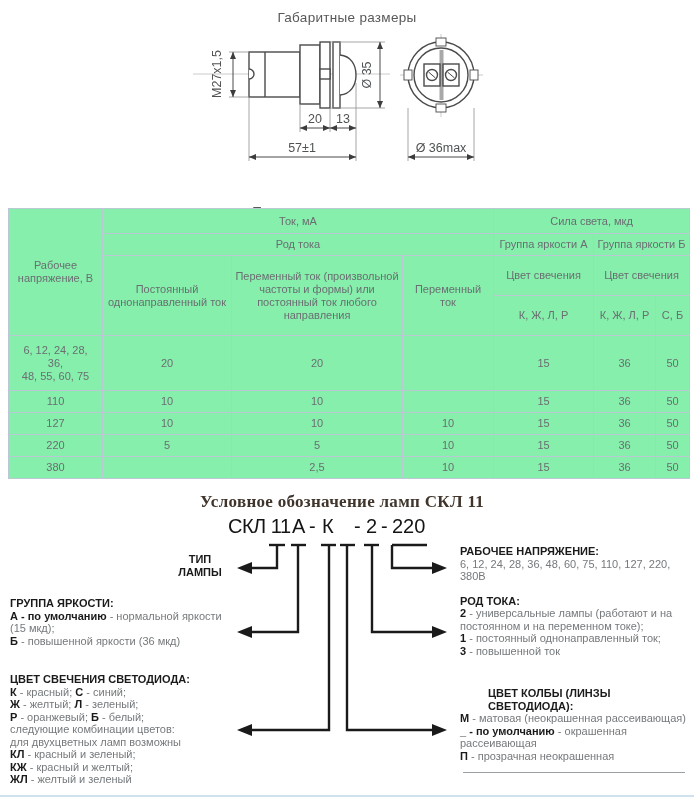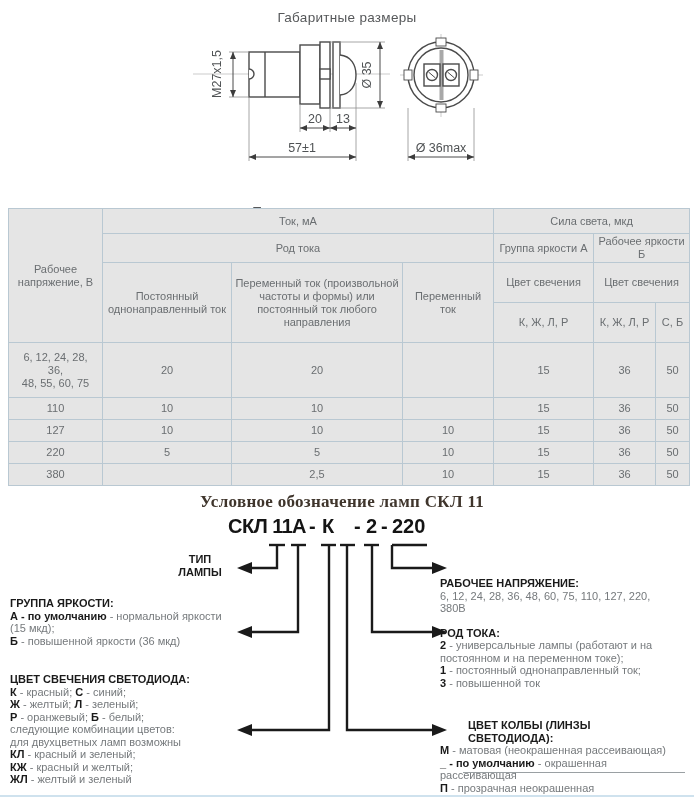--- a/index.html
+++ b/index.html
@@ -25,34 +25,34 @@
   .dim-text    { font-family:"Liberation Sans","DejaVu Sans",sans-serif; font-size:12.5px; fill:#4f5254; }
 
   
   #spec-table {
     position:absolute; left:8px; top:208px; width:681px;
     border-collapse:collapse; table-layout:fixed;
     font-size:11px; color:#6a6e71; line-height:13px;
   }
   #spec-table td {
     border:1px solid #b9c8d2; text-align:center; vertical-align:middle;
-    padding:1px 3px; background:#e5e5e5;
+    padding:1px 3px; background:#86efac;
   }
   .rh1 { height:25px; } .rh2 { height:22px; } .rh3 { height:40px; } .rh4 { height:40px; }
   .rb1 { height:55px; } .rb  { height:22px; }
   .preline { white-space:pre-line; }
 
   
   #designation-heading {
     position:absolute; top:492px; left:0; width:684px; text-align:center;
     font-family:"Liberation Serif","DejaVu Serif",serif;
     font-size:17px; font-weight:bold; color:#3f352c; letter-spacing:0.3px;
   }
   .code-part {
-    position:absolute; top:515px; font-size:20px; font-weight:bold; color:#141414;
+    position:absolute; top:515px; font-size:20px; font-weight:normal; color:#141414;
     white-space:pre;
   }
   #code-family { left:228px; letter-spacing:-0.5px; }
   #code-brightness { left:292px; }
   #code-dash1 { left:309px; }
   #code-color { left:322px; }
   #code-dash2 { left:354px; }
   #code-current { left:366px; }
   #code-dash3 { left:381px; }
   #code-voltage { left:392px; }
@@ -61,21 +61,21 @@
   .conn { stroke:#1a1a1a; stroke-width:2.4; fill:none; }
   .conn-arrow { fill:#1a1a1a; stroke:none; }
 
   #lamp-type-label {
     position:absolute; left:167px; top:553px; width:66px; text-align:center;
     font-size:11px; font-weight:bold; color:#1a1a1a; line-height:13px; white-space:pre-line;
   }
 
   .ann-col { position:absolute; font-size:11px; color:#75797c; line-height:12.5px; }
   #left-col  { left:10px;  top:597px; width:228px; }
-  #right-col { left:440px; top:545px; width:230px;margin-top:32px; }
+  #right-col { left:460px; top:545px; width:230px; }
   .ann-title { font-weight:bold; color:#1a1a1a; }
   .ann-col b { color:#1a1a1a; }
   .gap12 { margin-top:12px; }
   .gap26 { margin-top:26px; }
   .gap30 { margin-top:30px;padding-left:28px; }
   #right-separator {
     position:absolute; left:463px; top:772px; width:222px; height:0;
     border-top:1px solid #9aa0a3;
   }
   #bottom-rule {
@@ -181,21 +181,21 @@
   </colgroup>
   <tbody>
   <tr class="rh1">
     <td rowspan="4">Рабочее напряжение, В</td>
     <td colspan="3">Ток, мА</td>
     <td colspan="3">Сила света, мкд</td>
   </tr>
   <tr class="rh2">
     <td colspan="3">Род тока</td>
     <td>Группа яркости А</td>
-    <td colspan="2">Рабочее яркости Б</td>
+    <td colspan="2">Группа яркости Б</td>
   </tr>
   <tr class="rh3">
     <td rowspan="2">Постоянный однонаправленный ток</td>
     <td rowspan="2">Переменный ток (произвольной частоты и формы) или постоянный ток любого направления</td>
     <td rowspan="2">Переменный ток</td>
     <td>Цвет свечения</td>
     <td colspan="2">Цвет свечения</td>
   </tr>
   <tr class="rh4">
     <td>К, Ж, Л, Р</td>

